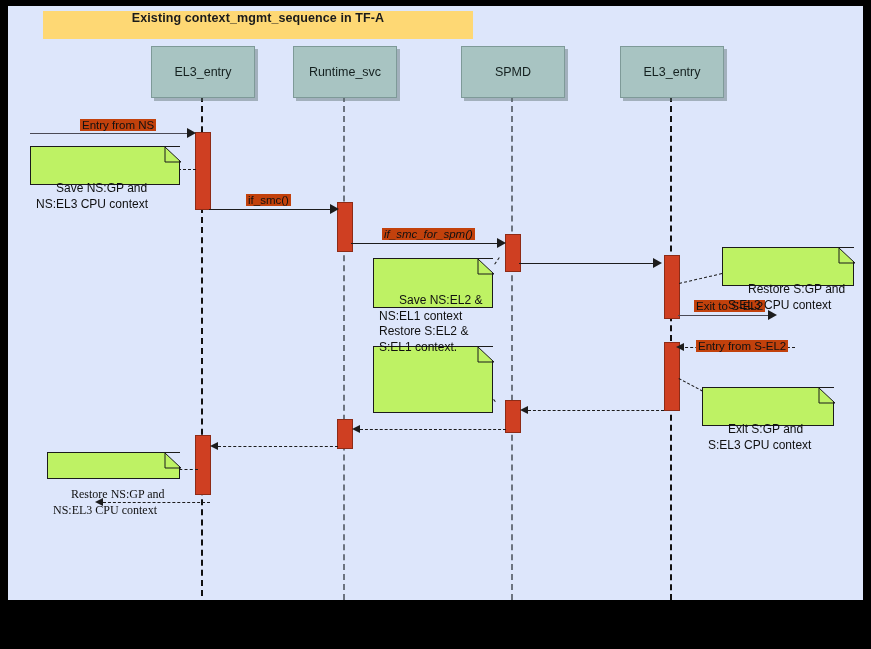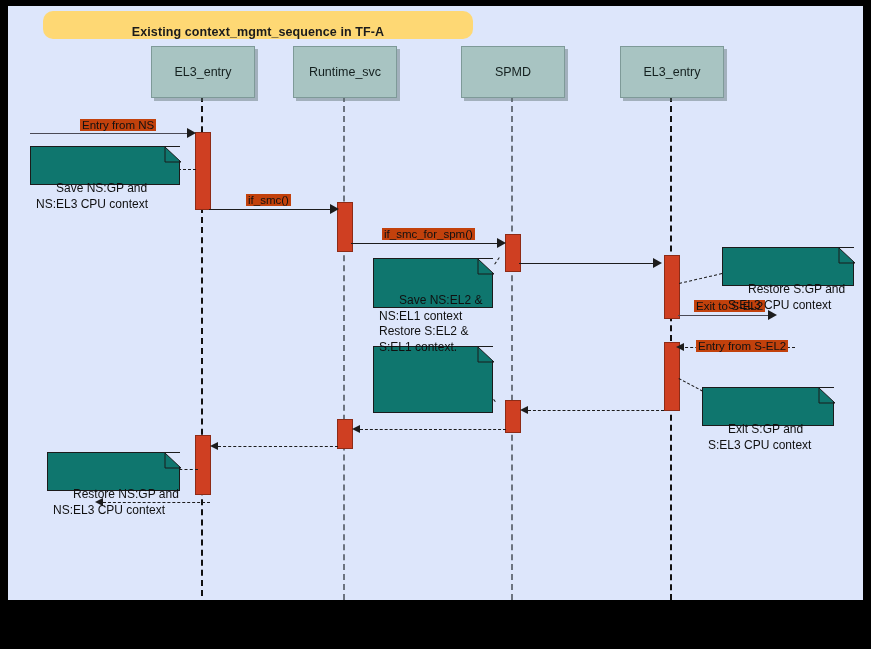--- a/index.html
+++ b/index.html
@@ -26,23 +26,23 @@
     overflow: hidden;
   }
   
   .title-banner {
     position: absolute;
     left: 35px;
     top: 5px;
     width: 430px;
     height: 28px;
     background: #fed874;
-    border-radius: 10px;
+    border-radius: 0;
     display: flex;
-    align-items: flex-end;
+    align-items: flex-start;
     justify-content: center;
     font-size: 12.5px;
     font-weight: bold;
     color: #1b1b1b;
     letter-spacing: 0.1px;
   }
   
   .participant {
     position: absolute;
     width: 102px;
@@ -98,21 +98,21 @@
     position: absolute;
     font-size: 11.5px;
     color: #111111;
     background: #c2410c;
     padding: 0 2px;
     white-space: nowrap;
   }
   
   .note {
     position: absolute;
-    background: #0f766e;
+    background: #bef264;
     border: 1px solid #1b1b1b;
     font-size: 12px;
     line-height: 15.5px;
     color: #101010;
     padding: 3px 5px 3px 5px;
     box-sizing: border-box;
     white-space: pre;
   }
   
   .note-svg { position:absolute; left:0; top:0; overflow:visible; }
@@ -164,21 +164,21 @@
     <div class="msg-line gray" style="left:22px; top:127px; width:158px;"></div>
     <div class="arrow-head right" style="left:179px; top:122px;"></div>
     <div class="msg-label" style="left:72px; top:113px;">Entry from NS</div>
 
     <div class="msg-line" style="left:201px; top:203px; width:123px;"></div>
     <div class="arrow-head right" style="left:322px; top:198px;"></div>
     <div class="msg-label" style="left:238px; top:188px;">if_smc()</div>
 
     <div class="msg-line" style="left:343px; top:237px; width:148px;"></div>
     <div class="arrow-head right" style="left:489px; top:232px;"></div>
-    <div class="msg-label" style="left:374px; top:222px;">if_smc_for_spm()</div>
+    <div class="msg-label" style="left:374px; top:222px;font-style:italic;">if_smc_for_spm()</div>
 
     <div class="msg-line" style="left:511px; top:257px; width:136px;"></div>
     <div class="arrow-head right" style="left:645px; top:252px;"></div>
 
     <div class="msg-line gray" style="left:670px; top:309px; width:92px;"></div>
     <div class="arrow-head right" style="left:760px; top:304px;"></div>
     <div class="msg-label" style="left:686px; top:294px;">Exit to S-EL2</div>
 
     <div class="msg-line dashed" style="left:672px; top:341px; width:115px;"></div>
     <div class="arrow-head thin left" style="left:668px; top:337px;"></div>
@@ -246,21 +246,21 @@
     <div class="note" style="left:694px; top:381px; width:132px; height:39px;">
       <svg class="note-svg" width="132" height="39">
         <polygon points="116,0 132,15 132,0" fill="#dde6fb" stroke="none"></polygon>
         <polyline points="116,0 116,15 132,15" fill="none" stroke="#1b1b1b" stroke-width="1"></polyline>
         <line x1="116" y1="0" x2="132" y2="15" stroke="#1b1b1b" stroke-width="1"></line>
       </svg>
       <span class="note-text">Exit S:GP and
 S:EL3 CPU context</span>
     </div>
 
-    <div class="note" style="left:39px; top:446px; width:133px; height:39px;">
+    <div class="note" style="left:39px; top:446px; width:133px; height:27px;font-family:Liberation Serif, serif;">
       <svg class="note-svg" width="133" height="39">
         <polygon points="117,0 133,15 133,0" fill="#dde6fb" stroke="none"></polygon>
         <polyline points="117,0 117,15 133,15" fill="none" stroke="#1b1b1b" stroke-width="1"></polyline>
         <line x1="117" y1="0" x2="133" y2="15" stroke="#1b1b1b" stroke-width="1"></line>
       </svg>
       <span class="note-text">Restore NS:GP and
 NS:EL3 CPU context</span>
     </div>
 
   </div>

